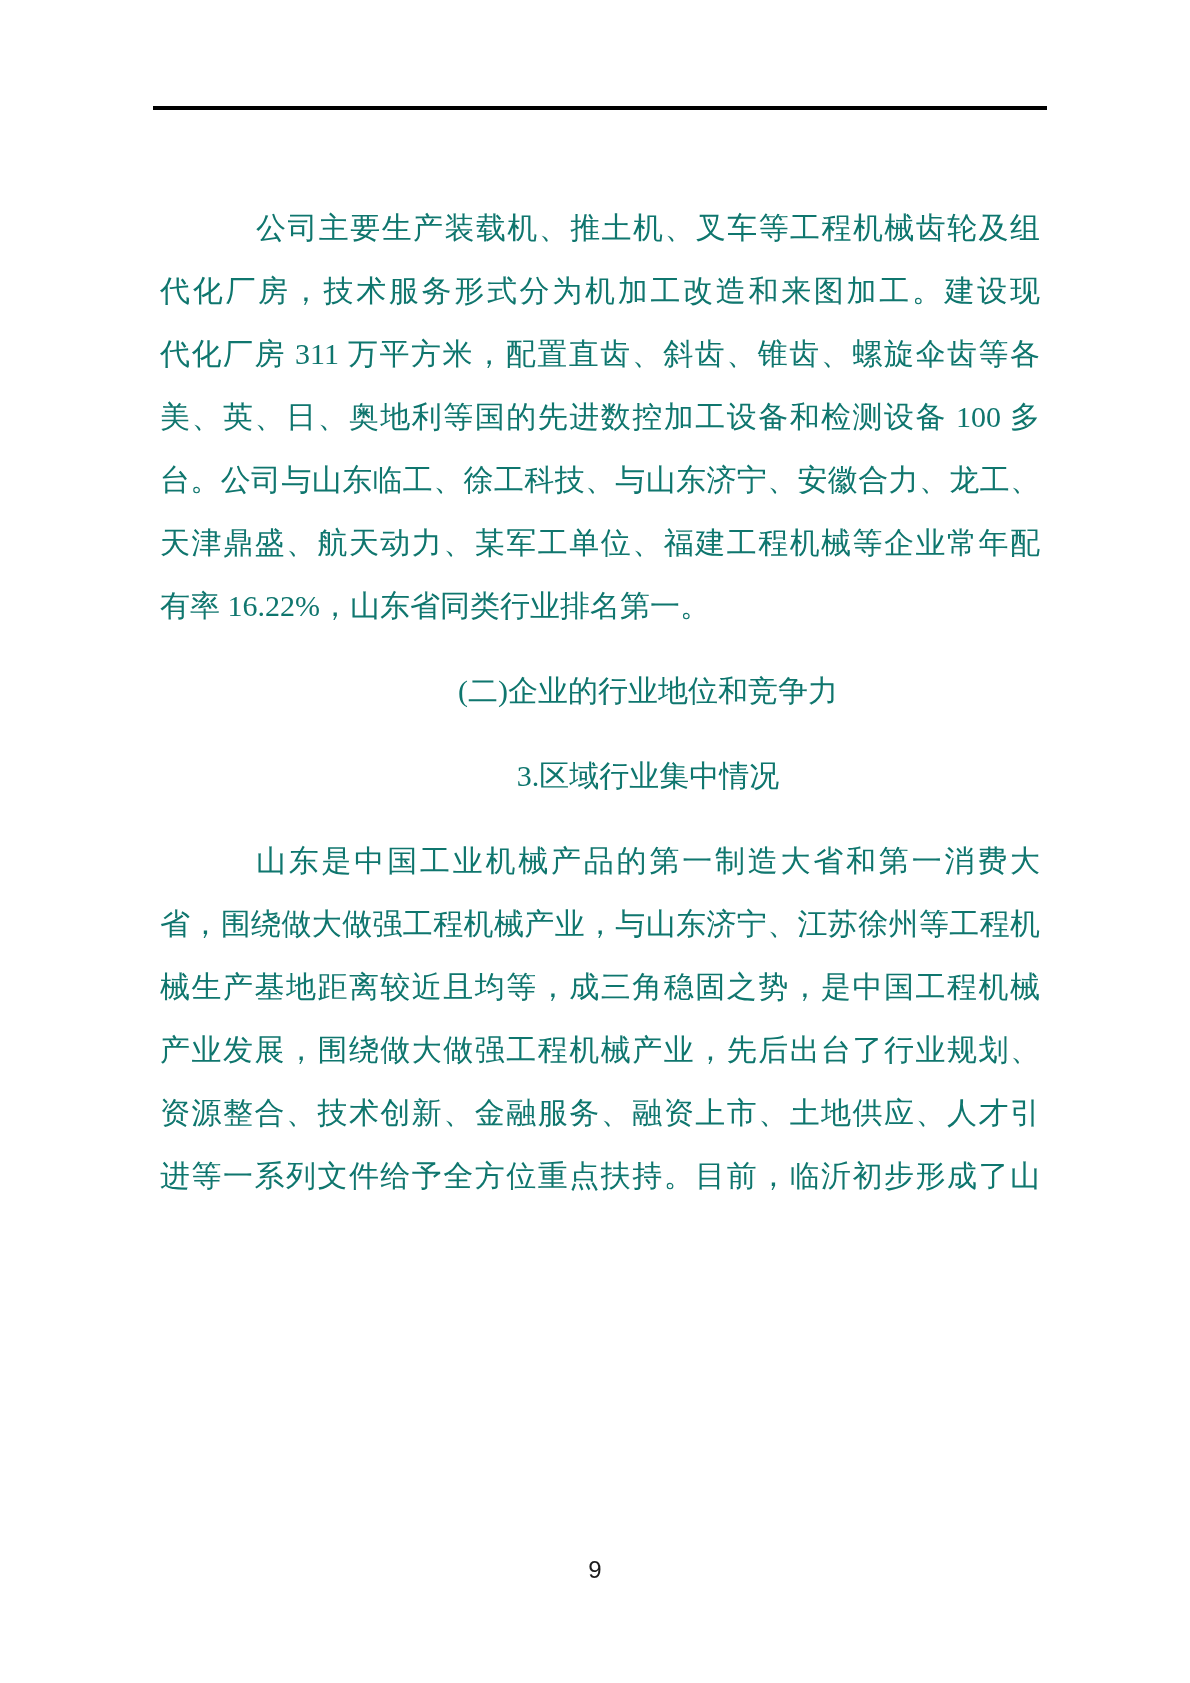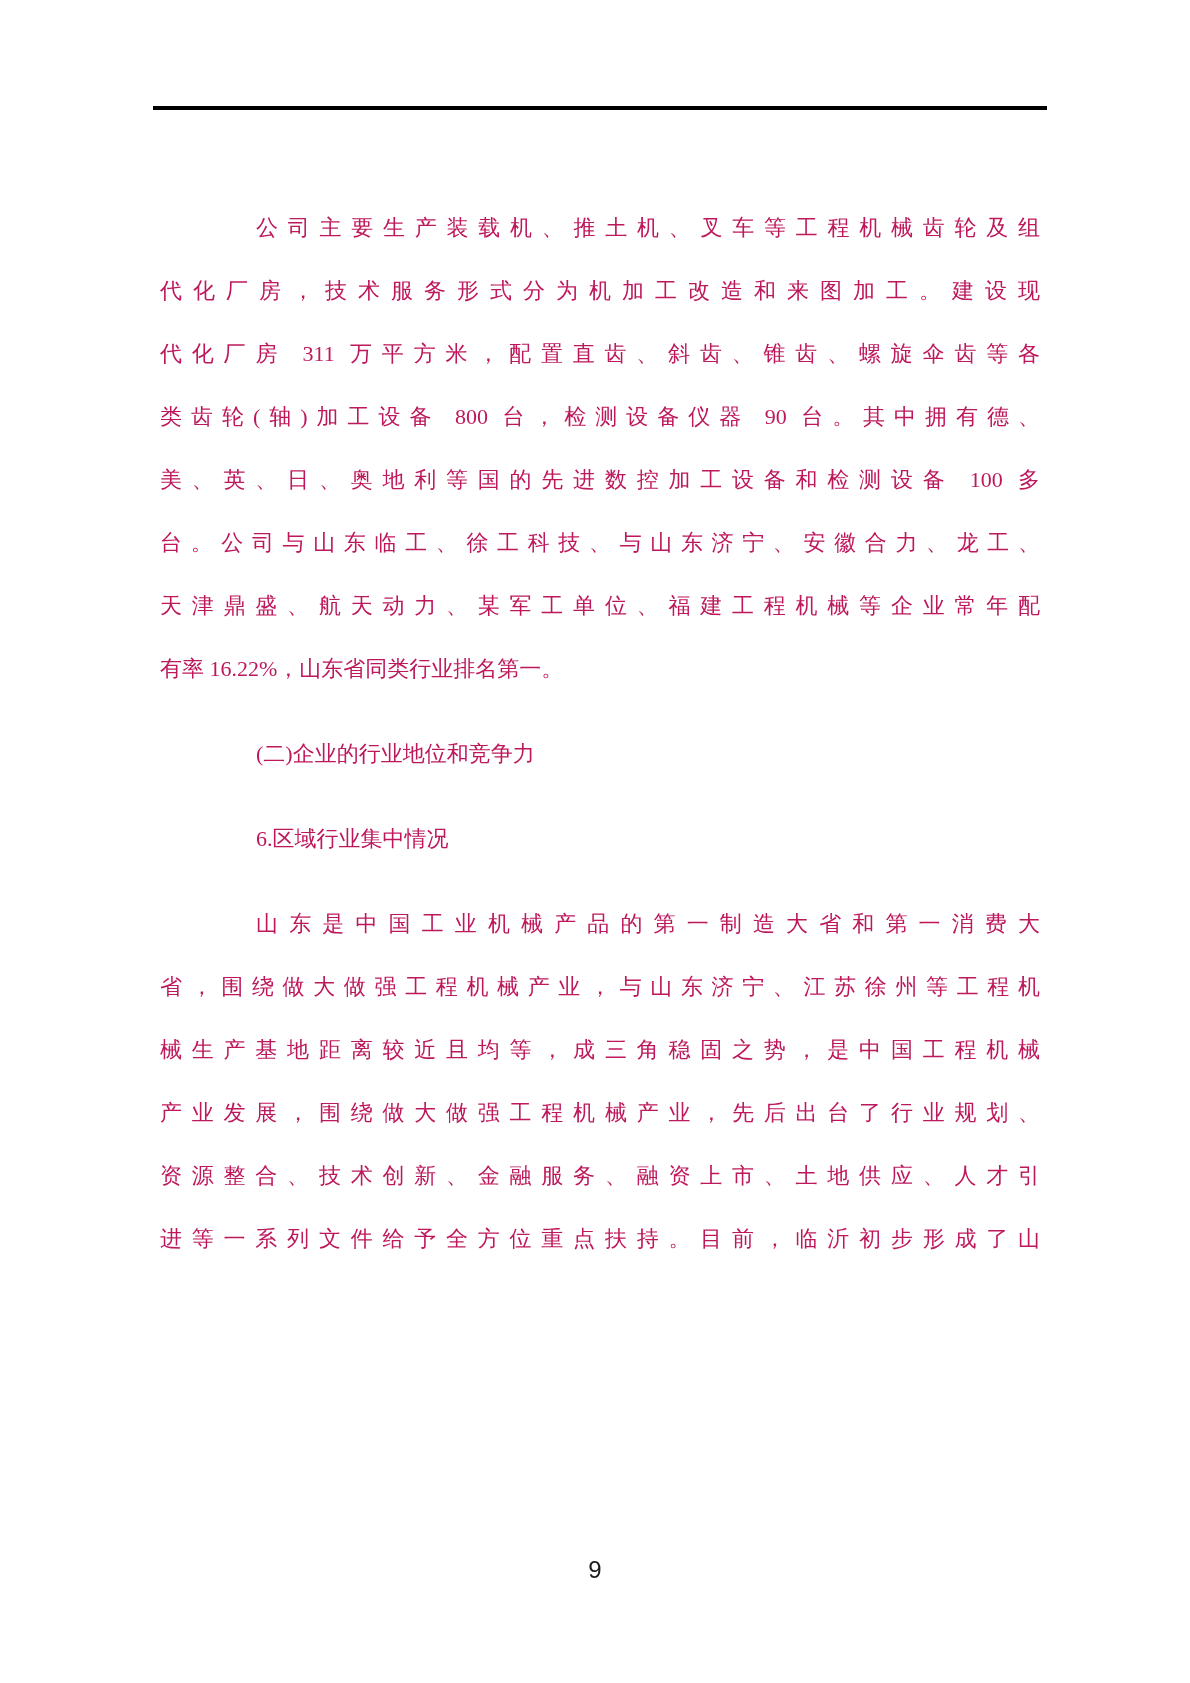--- a/index.html
+++ b/index.html
@@ -29,32 +29,33 @@
     left: 160px;
     top: 196px;
     width: 880px;
   }
   .block + .block {
     margin-top: 22px;
   }
   .line {
     height: 63px;
     line-height: 63px;
-    font-size: 22px;
+    font-size: 30px;
     letter-spacing: 0px;
     white-space: nowrap;
-    color: #be185d;
+    color: #0f766e;
   }
   .line.fill {
     white-space: normal;
     text-align: justify;
     text-align-last: justify;
   }
   .line.indent {
     text-indent: 96px;
+    text-align: center;
   }
   .page-footer {
     position: absolute;
     left: 0;
     top: 1556px;
     width: 100%;
     text-align: center;
   }
   .page-number {
     font-family: "Liberation Sans", "DejaVu Sans", sans-serif;
@@ -65,31 +66,30 @@
 </head>
 <body>
 
 <div class="page">
   <div class="header-rule"></div>
   <div class="document-body">
       <div class="block paragraph">
         <div class="line indent fill">公司主要生产装载机、推土机、叉车等工程机械齿轮及组</div>
         <div class="line fill">代化厂房，技术服务形式分为机加工改造和来图加工。建设现</div>
         <div class="line fill">代化厂房 311 万平方米，配置直齿、斜齿、锥齿、螺旋伞齿等各</div>
-        <div class="line fill">类齿轮(轴)加工设备 800 台，检测设备仪器 90 台。其中拥有德、</div>
         <div class="line fill">美、英、日、奥地利等国的先进数控加工设备和检测设备 100 多</div>
         <div class="line fill">台。公司与山东临工、徐工科技、与山东济宁、安徽合力、龙工、</div>
         <div class="line fill">天津鼎盛、航天动力、某军工单位、福建工程机械等企业常年配</div>
         <div class="line">有率 16.22%，山东省同类行业排名第一。</div>
       </div>
       <div class="block heading">
         <div class="line indent">(二)企业的行业地位和竞争力</div>
       </div>
       <div class="block heading">
-        <div class="line indent">6.区域行业集中情况</div>
+        <div class="line indent">3.区域行业集中情况</div>
       </div>
       <div class="block paragraph">
         <div class="line indent fill">山东是中国工业机械产品的第一制造大省和第一消费大</div>
         <div class="line fill">省，围绕做大做强工程机械产业，与山东济宁、江苏徐州等工程机</div>
         <div class="line fill">械生产基地距离较近且均等，成三角稳固之势，是中国工程机械</div>
         <div class="line fill">产业发展，围绕做大做强工程机械产业，先后出台了行业规划、</div>
         <div class="line fill">资源整合、技术创新、金融服务、融资上市、土地供应、人才引</div>
         <div class="line fill">进等一系列文件给予全方位重点扶持。目前，临沂初步形成了山</div>
       </div>
     </div>

